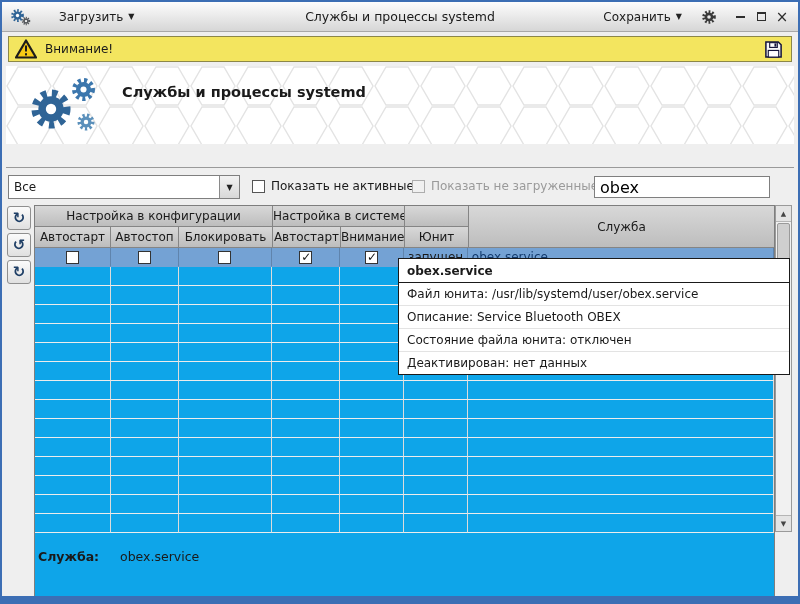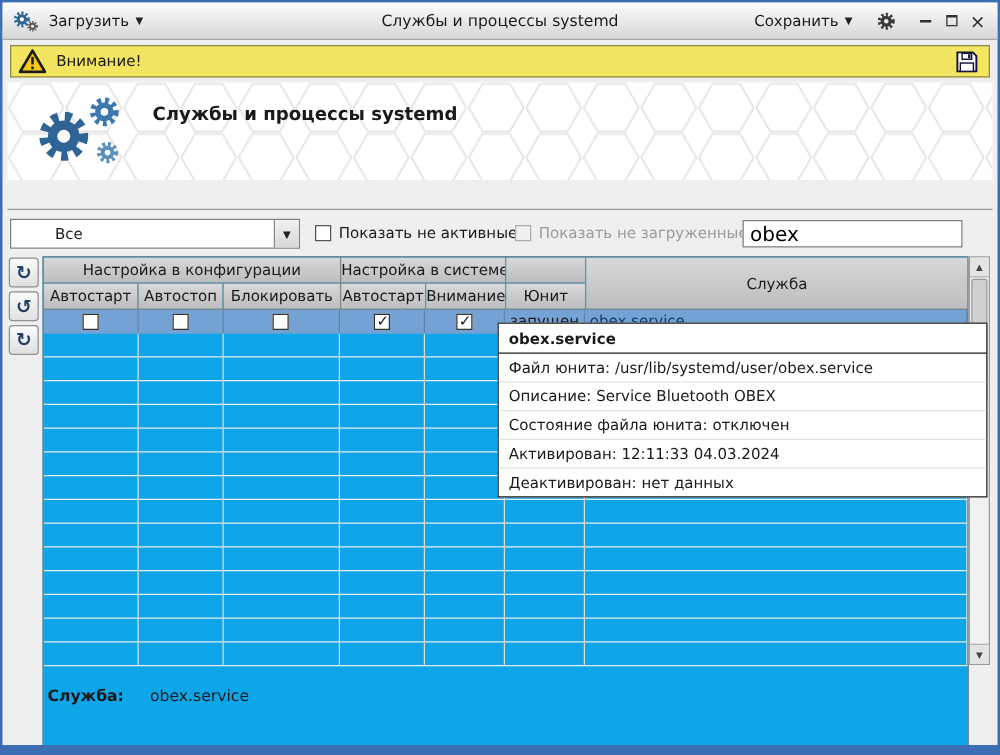--- a/index.html
+++ b/index.html
@@ -6,21 +6,21 @@
   html,body { margin:0; padding:0; width:800px; height:604px; overflow:hidden;
               font-family:"DejaVu Sans","Liberation Sans",sans-serif; font-size:12px; color:#1a1a1a; }
   .window { position:absolute; left:0; top:0; width:800px; height:604px; background:#3c6eb4; }
   .inner  { position:absolute; left:2px; top:2px; width:796px; height:594px; background:#efefef; overflow:hidden; }
 
   
   .titlebar { position:absolute; left:0; top:0; width:796px; height:30px;
               background:linear-gradient(#fdfdfd,#d6d6d6); border-bottom:1px solid #a8a8a8;
               display:flex; align-items:center; }
   .tb-title { position:absolute; left:0; width:100%; text-align:center; font-size:12.5px; pointer-events:none; }
-  .tb-left  { display:flex; align-items:center; gap:1px; padding-left:8px; z-index:2; }
+  .tb-left  { display:flex; align-items:center; gap:21px; padding-left:8px; z-index:2; }
   .tb-right { margin-left:auto; display:flex; align-items:center; gap:13px; padding-right:10px; z-index:2; }
   .menu-btn { display:flex; align-items:center; gap:5px; padding:3px 6px; border-radius:3px; cursor:default; }
   .drop-arrow { font-size:8px; color:#222; }
   .appicon { position:relative; width:22px; height:20px; }
   .winbtns { display:flex; align-items:center; gap:9px; margin-left:4px; }
   .wb { width:12px; height:12px; display:flex; align-items:center; justify-content:center; }
   .wb-min i { display:block; width:9px; border-bottom:2px solid #2e2e2e; }
   .wb-max i { display:block; width:9px; height:9px; border:1px solid #2e2e2e; border-top-width:2px; }
   .wb-close { font-size:15px; line-height:12px; color:#2e2e2e; }
 
@@ -42,21 +42,21 @@
   .tabbar { position:absolute; left:6px; top:141px; height:25px; display:flex; align-items:flex-end; z-index:2; }
   .tab { margin-top:3px; height:22px; line-height:20px; padding:0 10px; margin-right:2px;
          background:linear-gradient(#e9e9e9,#d2d2d2); border:1px solid #9a9a9a; border-bottom:none;
          border-radius:3px 3px 0 0; font-size:12px; }
   .tab.active { height:25px; line-height:24px; background:#f1f1f1; position:relative; z-index:3; }
   .tabline { position:absolute; left:4px; top:165px; width:788px; border-top:1px solid #9a9a9a; z-index:1; }
 
   
   .combo { position:absolute; left:6px; top:173px; width:232px; height:24px; background:#ffffff;
            border:1px solid #7f7f7f; display:flex; align-items:center; }
-  .combo-text { flex:1; padding-left:5px;margin-left:30px; }
+  .combo-text { flex:1; padding-left:5px; }
   .combo-btn { width:20px; height:100%; border-left:1px solid #8a8a8a;
                background:linear-gradient(#f2f2f2,#d8d8d8); display:flex; align-items:center; justify-content:center; }
   .combo-btn span { font-size:8px; color:#222; }
   .chk { position:absolute; top:177px; display:flex; align-items:center; gap:6px; }
   .chk-box { width:13px; height:13px; background:#fff; border:1px solid #555; }
   .chk.disabled .chk-box { background:#f0f0f0; border-color:#adadad; }
   .chk.disabled .chk-label { color:#9a9a9a; }
   .search { position:absolute; left:592px; top:174px; width:176px; height:22px; border:1px solid #7f7f7f;
             background:#fff; font-family:inherit; font-size:16px; padding:0 5px; outline:none; }
 
@@ -404,21 +404,20 @@
     <div class="sb-btn" style="top:0;">▲</div>
     <div class="sb-thumb"></div>
     <div class="sb-btn down">▼</div>
   </div>
 
   <div class="tooltip">
     <div class="tt-title">obex.service</div>
     <div class="tt-line">Файл юнита: /usr/lib/systemd/user/obex.service</div>
     <div class="tt-line">Описание: Service Bluetooth OBEX</div>
     <div class="tt-line">Состояние файла юнита: отключен</div>
-    <div class="tt-line">Активирован: 12:11:33 04.03.2024</div>
     <div class="tt-line">Деактивирован: нет данных</div>
   </div>
 
   <div class="detail-row" style="top:547px;">
     <span class="detail-label">Служба:</span>
     <span>obex.service</span>
   </div>
 
 </div>
 </div>

